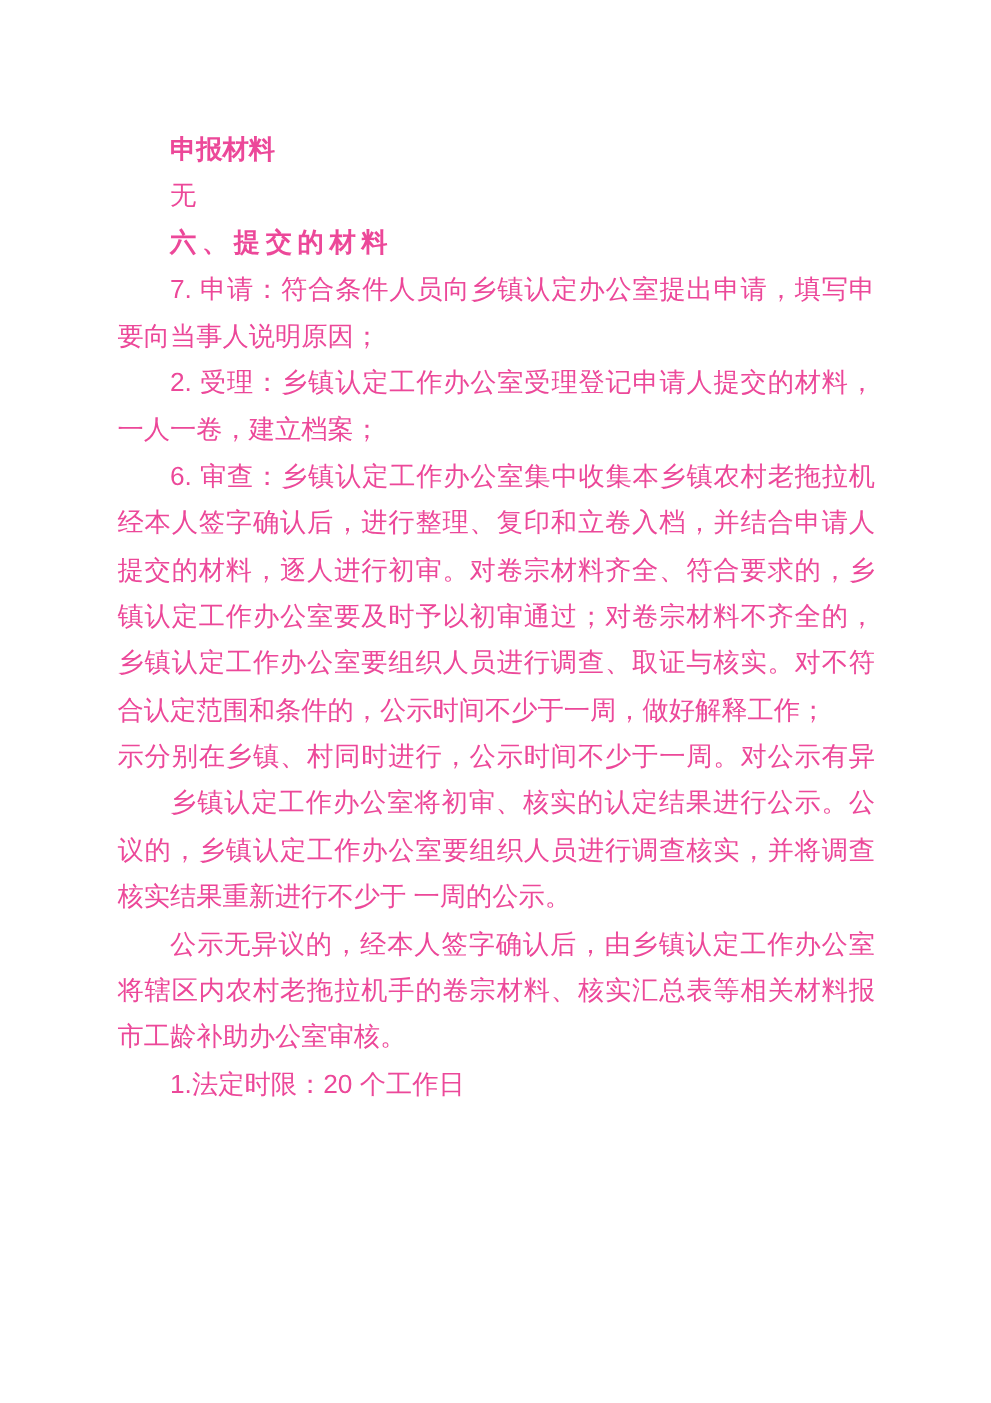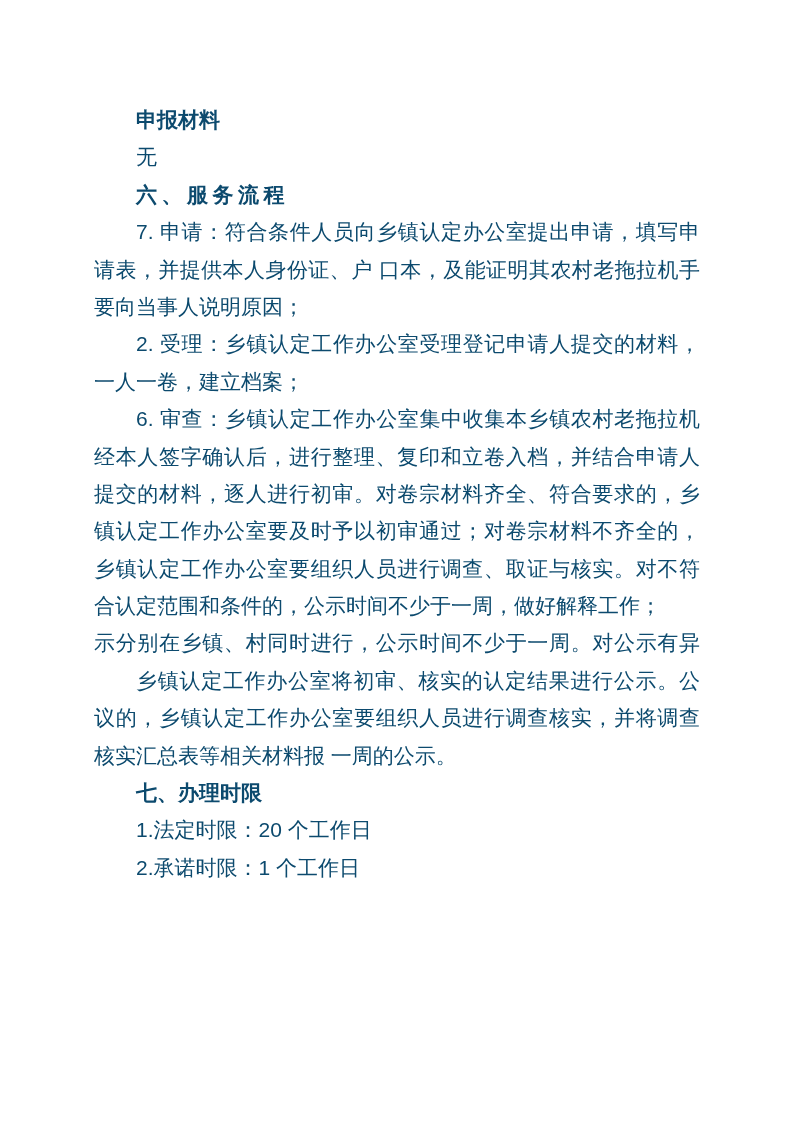--- a/index.html
+++ b/index.html
@@ -7,21 +7,21 @@
     padding: 0;
     background: #ffffff;
   }
   .page {
     position: relative;
     width: 793px;
     height: 1122px;
     background: #ffffff;
     overflow: hidden;
     font-family: "Liberation Sans", sans-serif;
-    color: #0c4a6e;
+    color: #ec4899;
   }
   .doc-body {
     position: absolute;
     left: 94px;
     top: 101px;
     width: 606px;
   }
   .para { margin: 0; padding: 0; }
   .ln {
     font-size: 21px;
@@ -41,41 +41,43 @@
   .ln.bold { font-weight: 700; }
   .ln.spaced { letter-spacing: 4.5px; }
 </style>
 </head>
 <body>
 
 <div class="page">
   <div class="doc-body">
       <div class="ln indent bold">申报材料</div>
       <div class="ln indent">无</div>
-      <div class="ln indent bold spaced">六、服务流程</div>
+      <div class="ln indent bold spaced">六、提交的材料</div>
       <div class="para">
         <div class="ln indent fill">7. 申请：符合条件人员向乡镇认定办公室提出申请，填写申</div>
-        <div class="ln fill">请表，并提供本人身份证、户 口本，及能证明其农村老拖拉机手</div>
         <div class="ln">要向当事人说明原因；</div>
       </div>
       <div class="para">
         <div class="ln indent fill">2. 受理：乡镇认定工作办公室受理登记申请人提交的材料，</div>
         <div class="ln">一人一卷，建立档案；</div>
       </div>
       <div class="para">
         <div class="ln indent fill">6. 审查：乡镇认定工作办公室集中收集本乡镇农村老拖拉机</div>
         <div class="ln fill">经本人签字确认后，进行整理、复印和立卷入档，并结合申请人</div>
         <div class="ln fill">提交的材料，逐人进行初审。对卷宗材料齐全、符合要求的，乡</div>
         <div class="ln fill">镇认定工作办公室要及时予以初审通过；对卷宗材料不齐全的，</div>
         <div class="ln fill">乡镇认定工作办公室要组织人员进行调查、取证与核实。对不符</div>
         <div class="ln">合认定范围和条件的，公示时间不少于一周，做好解释工作；</div>
       </div>
       <div class="para">
         <div class="ln fill">示分别在乡镇、村同时进行，公示时间不少于一周。对公示有异</div>
         <div class="ln indent fill">乡镇认定工作办公室将初审、核实的认定结果进行公示。公</div>
         <div class="ln fill">议的，乡镇认定工作办公室要组织人员进行调查核实，并将调查</div>
-        <div class="ln">核实汇总表等相关材料报 一周的公示。</div>
+        <div class="ln">核实结果重新进行不少于 一周的公示。</div>
       </div>
-      <div class="ln indent bold">七、办理时限</div>
+      <div class="para">
+        <div class="ln indent fill">公示无异议的，经本人签字确认后，由乡镇认定工作办公室</div>
+        <div class="ln fill">将辖区内农村老拖拉机手的卷宗材料、核实汇总表等相关材料报</div>
+        <div class="ln">市工龄补助办公室审核。</div>
+      </div>
       <div class="ln indent">1.法定时限：20 个工作日</div>
-      <div class="ln indent">2.承诺时限：1 个工作日</div>
     </div>
 </div>
 
 </body></html>

